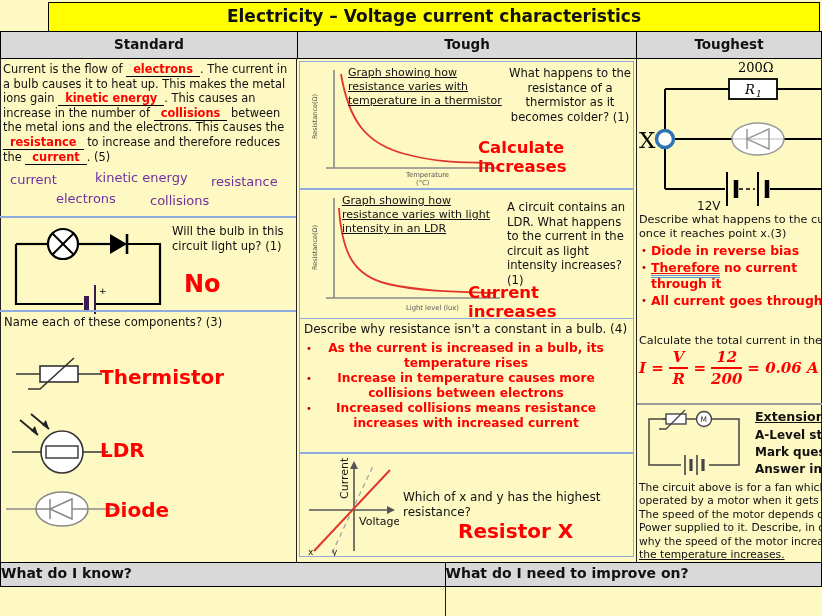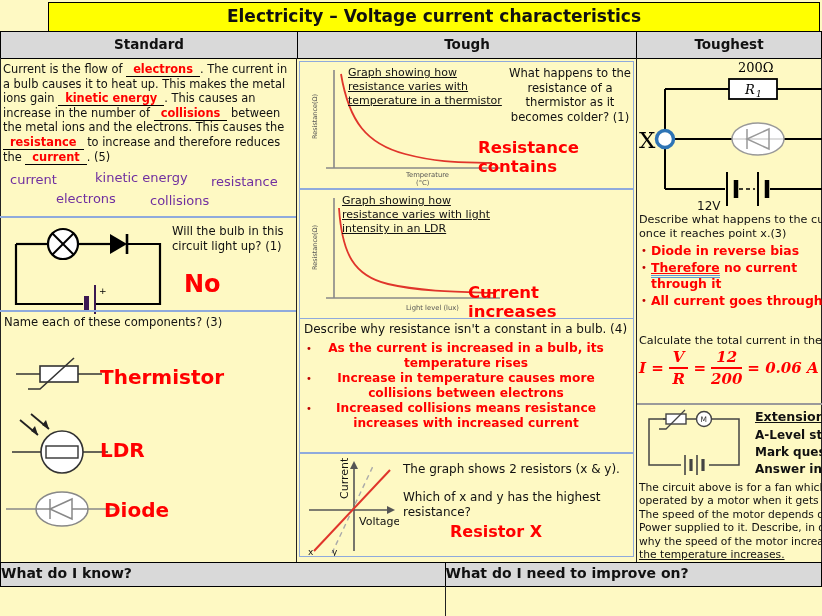--- a/index.html
+++ b/index.html
@@ -151,32 +151,33 @@
     <svg style="position:absolute; left:4px; top:2px;" width="200" height="122" viewBox="0 0 200 122">
       <line x1="30" y1="6" x2="30" y2="104" stroke="#888" stroke-width="1.6"></line>
       <line x1="22" y1="104" x2="196" y2="104" stroke="#888" stroke-width="1.6"></line>
       <path d="M 37,10 C 45,58 63,80 101,90 S 162,98 188,99" fill="none" stroke="#E0352B" stroke-width="1.8"></path>
       <text transform="translate(13,75) rotate(-90)" font-size="6.5" fill="#555">Resistance(Ω)</text>
       <text x="102" y="113" font-size="6.8" fill="#555">Temperature</text>
       <text x="112" y="121" font-size="6.8" fill="#555">(°C)</text>
     </svg>
     <div class="gtitle" style="left:48px; top:4px; width:160px;">Graph showing how resistance varies with temperature in a thermistor</div>
     <div class="tq" style="left:207px; top:4px; width:126px;text-align:center;">What happens to the resistance of a thermistor as it becomes colder? (1)</div>
-    <div class="tans" style="left:178px; top:76px; width:120px;">Resistance contains</div>
+    <div class="tans" style="left:178px; top:76px; width:120px;">Calculate increases</div>
   </div>
 
   <div class="tbox" style="top:189px; height:130px;">
     <svg style="position:absolute; left:4px; top:2px;" width="200" height="124" viewBox="0 0 200 124">
       <line x1="30" y1="6" x2="30" y2="106" stroke="#888" stroke-width="1.6"></line>
       <line x1="22" y1="106" x2="196" y2="106" stroke="#888" stroke-width="1.6"></line>
       <path d="M 35,16 C 38,62 50,84 84,92 S 164,100 192,101" fill="none" stroke="#E0352B" stroke-width="1.8"></path>
       <text transform="translate(13,78) rotate(-90)" font-size="6.5" fill="#555">Resistance(Ω)</text>
       <text x="102" y="118" font-size="6.8" fill="#555">Light level (lux)</text>
     </svg>
     <div class="gtitle" style="left:42px; top:4px; width:168px;">Graph showing how resistance varies with light intensity in an LDR</div>
+    <div class="tq" style="left:207px; top:10px; width:126px;">A circuit contains an LDR. What happens to the current in the circuit as light intensity increases? (1)</div>
     <div class="tans" style="left:168px; top:93px; width:150px;">Current increases</div>
   </div>
 
   <div class="tbox" style="top:318px; height:135px;">
     <div class="tq" style="left:4px; top:3px; width:326px; font-size:12px;">Describe why resistance isn't a constant in a bulb. (4)</div>
     <div class="bullets" style="left:2px; top:22px; width:328px;">
       <div class="brow">
           <span class="bdot">•</span>
           <span class="btxt" style="width:300px;">As the current is increased in a bulb, its temperature rises</span>
         </div>
@@ -197,23 +198,22 @@
       <polygon points="48,14 52,6 56,14" fill="#555"></polygon>
       <line x1="7" y1="55" x2="90" y2="55" stroke="#555" stroke-width="1.6"></line>
       <polygon points="85,51 93,55 85,59" fill="#555"></polygon>
       <line x1="30" y1="98" x2="72" y2="9" stroke="#aaa" stroke-width="1.4" stroke-dasharray="5 4"></line>
       <line x1="12" y1="96" x2="88" y2="15" stroke="#E0352B" stroke-width="2"></line>
       <text transform="translate(46,44) rotate(-90)" font-size="11" fill="#111">Current</text>
       <text x="57" y="70" font-size="11" fill="#111">Voltage</text>
       <text x="6" y="100" font-size="9" fill="#111">x</text>
       <text x="30" y="100" font-size="9" fill="#111">y</text>
     </svg>
-    <div class="tq" style="left:103px; top:8px; width:230px; font-size:12px;">The graph shows 2 resistors (x &amp; y).</div>
     <div class="tq" style="left:103px; top:36px; width:230px; font-size:12px;">Which of x and y has the highest resistance?</div>
-    <div class="tans" style="left:150px; top:68px; font-size:16px;">Resistor X</div>
+    <div class="tans" style="left:158px; top:68px; font-size:20px;">Resistor X</div>
   </div>
 
   <div class="hard">
 
     <svg style="position:absolute; left:0; top:0;" width="190" height="152" viewBox="0 0 190 152">
       <line x1="28" y1="30" x2="92" y2="30" stroke="#000" stroke-width="2"></line>
       <line x1="140" y1="30" x2="190" y2="30" stroke="#000" stroke-width="2"></line>
       <rect x="92" y="20" width="48" height="20" fill="#fff" stroke="#000" stroke-width="1.8"></rect>
       <text x="108" y="35" font-size="13" font-style="italic" class="serif">R</text>
       <text x="119" y="38" font-size="9" font-style="italic" class="serif">1</text>

